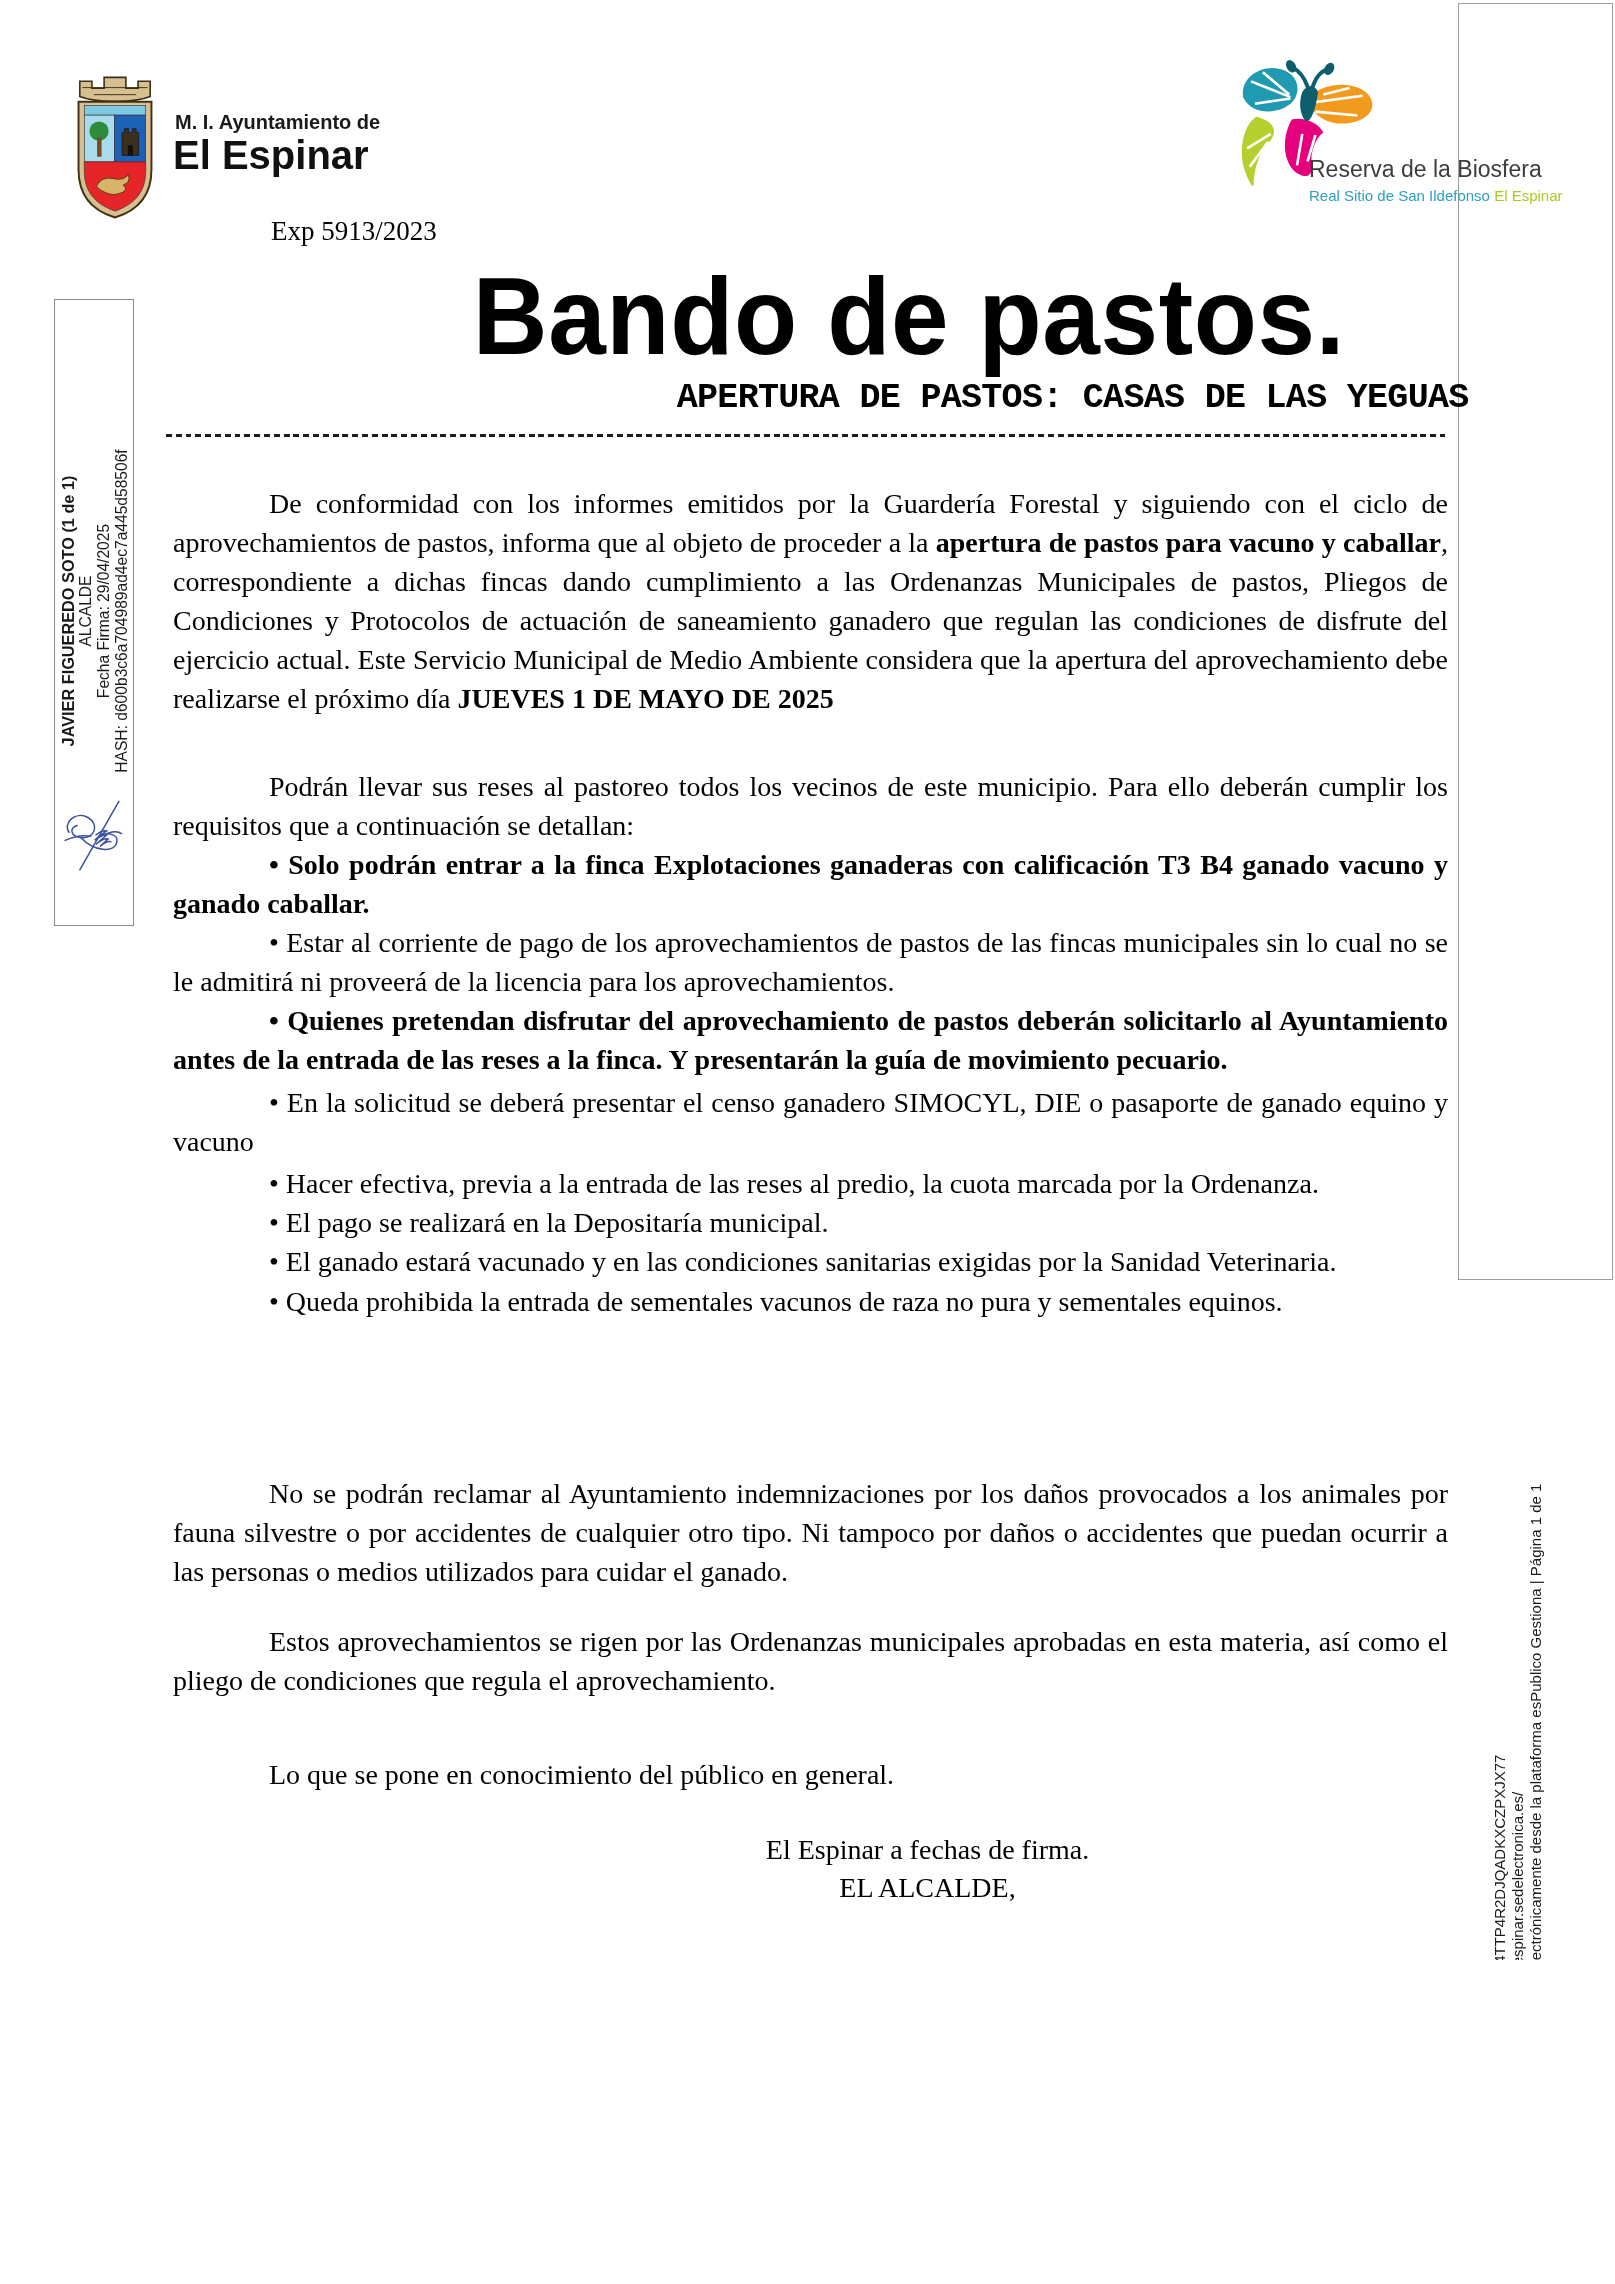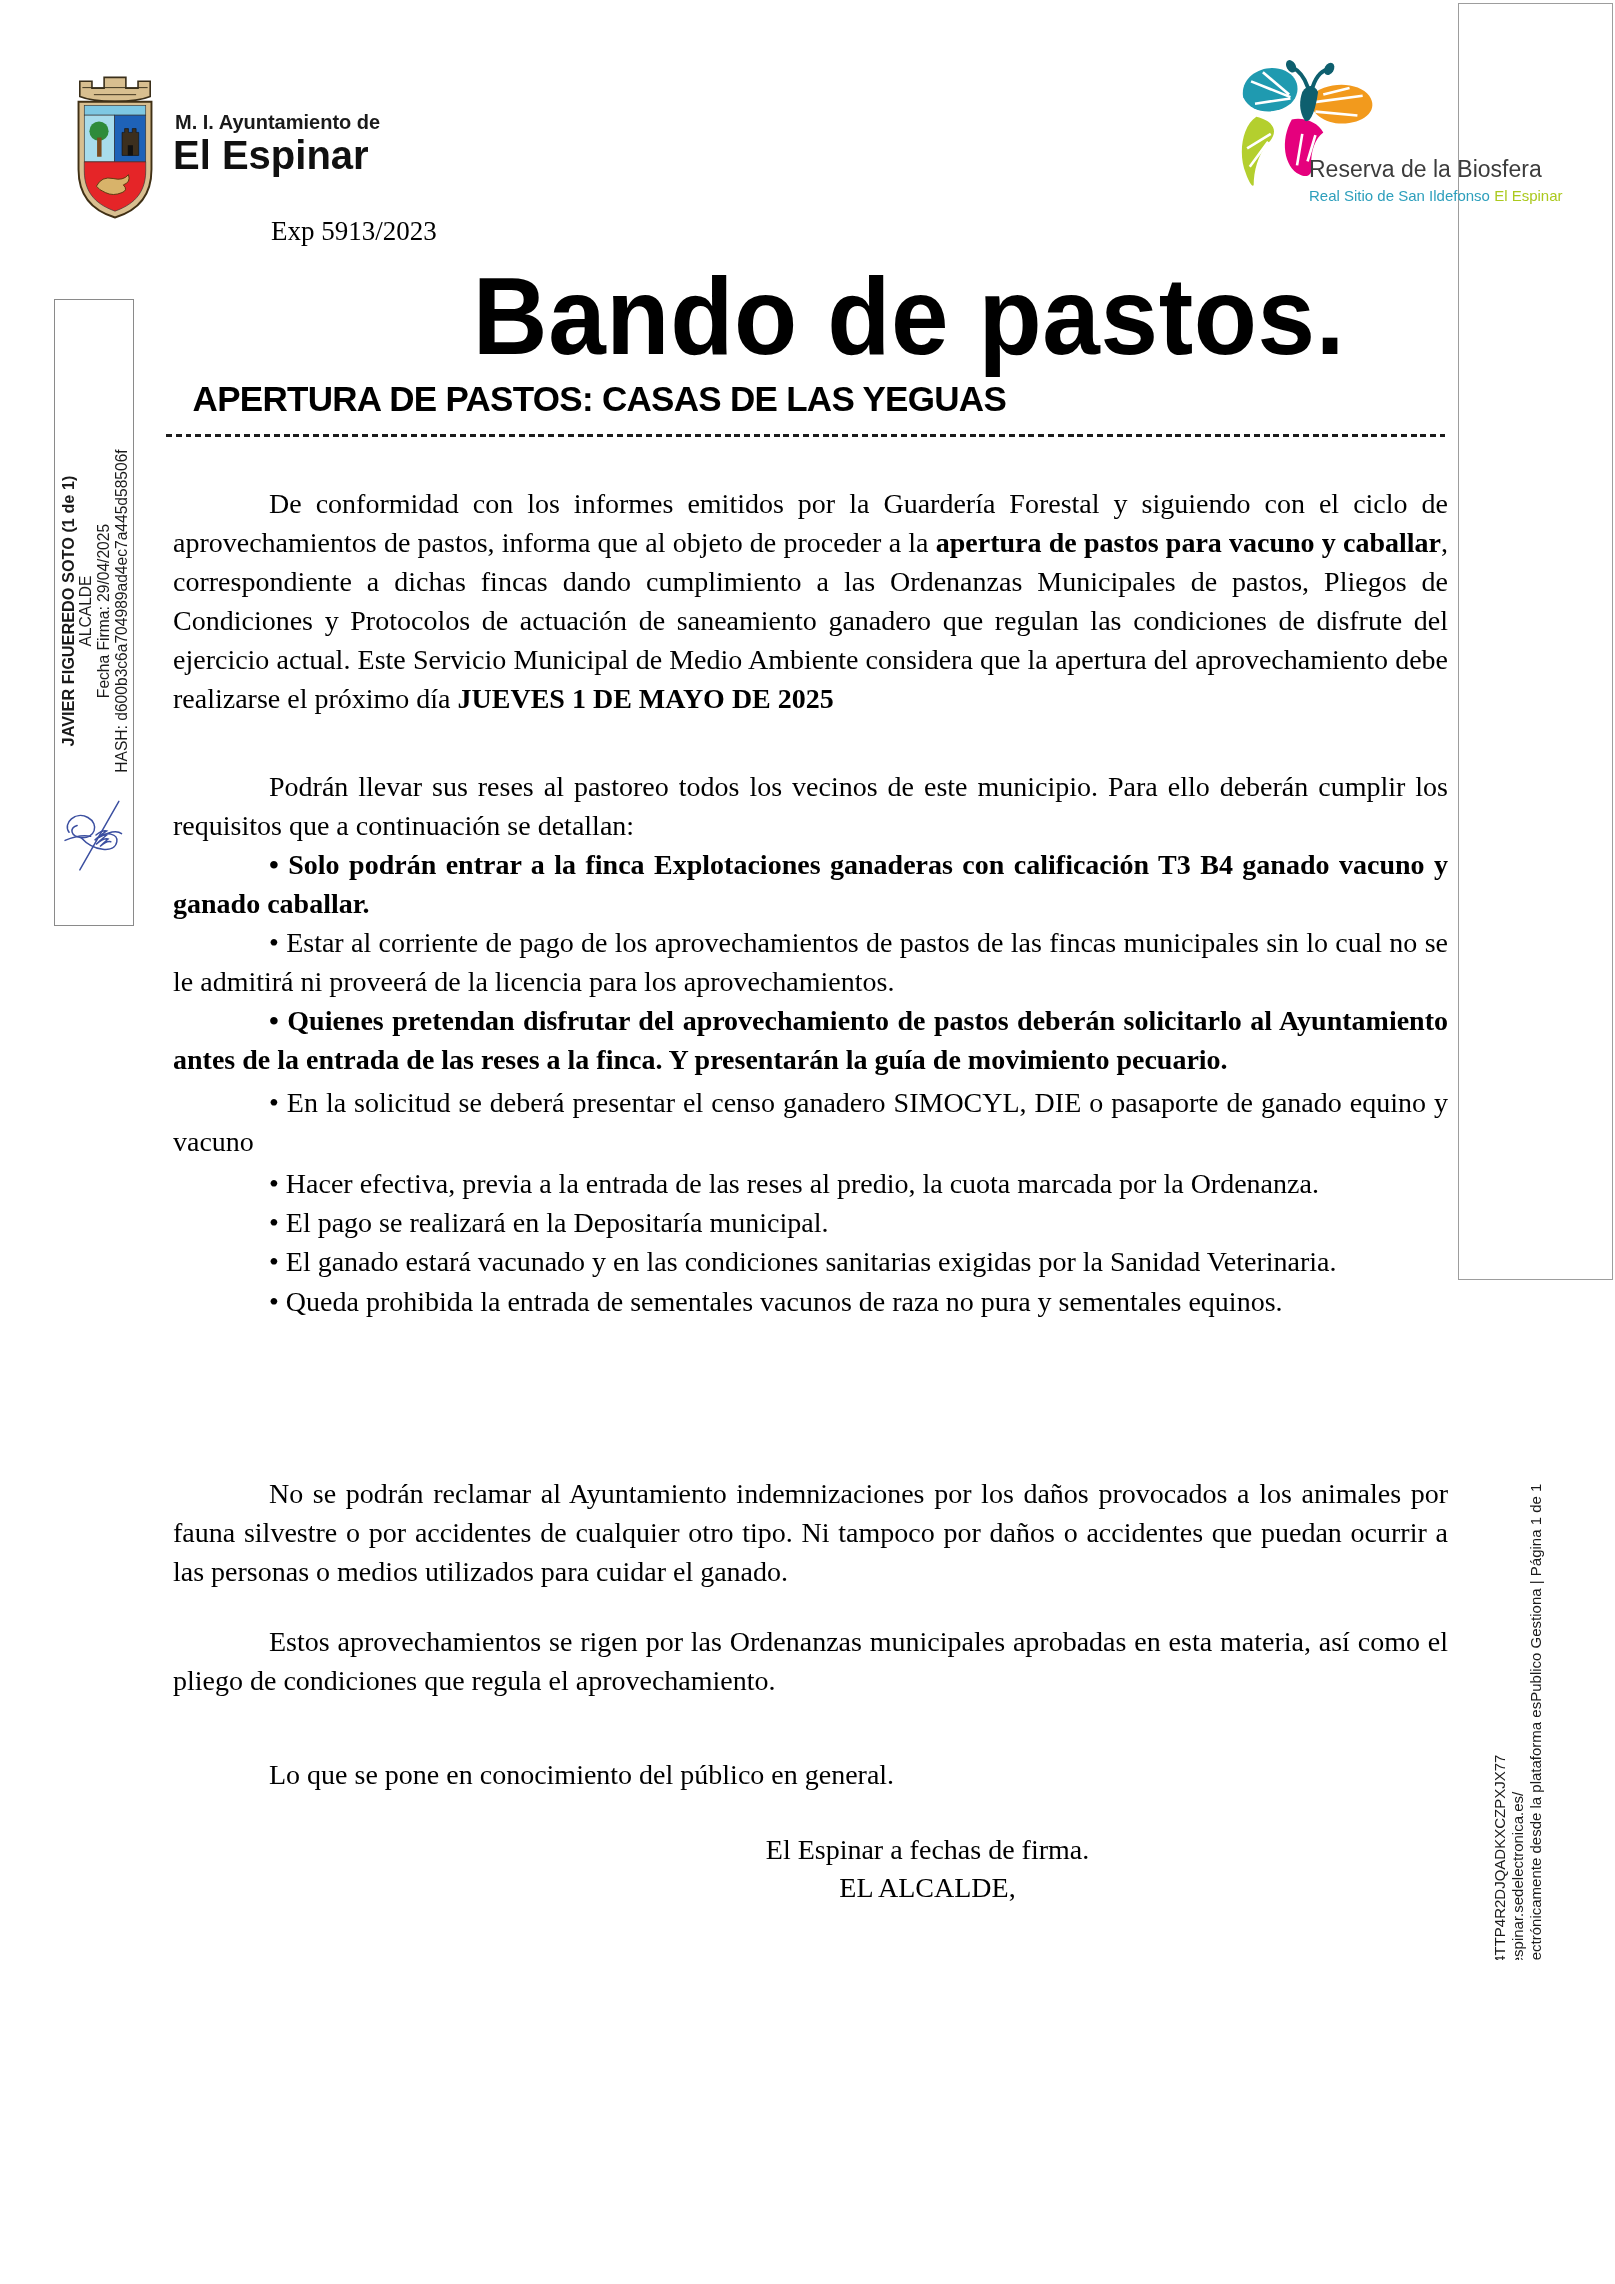--- a/index.html
+++ b/index.html
@@ -31,22 +31,22 @@
     transform:rotate(-90deg); transform-origin:0 0;
     font-family:"Liberation Sans",sans-serif; font-size:15.6px; line-height:18px;
     color:#1a1a1a; text-align:center; white-space:nowrap; }
   .stamp-rot .l1 { font-weight:bold; font-size:16.3px; }
   .signature-svg { position:absolute; left:61px; top:797px; width:74px; height:78px; }
   
   .doc-title { position:absolute; left:173px; top:257px; width:1276px; text-align:center;
     padding-left:98px; font-family:"Liberation Sans",sans-serif; font-weight:bold;
     font-size:110px; line-height:117px; letter-spacing:0.7px; white-space:nowrap; }
   .doc-title span { display:inline-block; transform:scaleX(0.94); }
-  .doc-subtitle { position:absolute; left:173px; top:379px; width:1276px; text-align:left;
-    padding-left:19.6px; font-family:Liberation Sans, sans-serif; font-weight:bold;
+  .doc-subtitle { position:absolute; left:173px; top:379px; width:1276px; text-align:right;
+    padding-left:19.6px; font-family:Liberation Mono, monospace; font-weight:bold;
     font-size:35px; line-height:39px; letter-spacing:-0.7px; white-space:nowrap; }
   .dashes { position:absolute; left:166px; top:434px; width:1279px; height:3.3px;
     background:repeating-linear-gradient(90deg,#1c1c1c 0 5.9px,transparent 5.9px 9.8px); }
   
   .para { position:absolute; left:173px; width:1275px; margin:0;
     font-size:28px; line-height:39px; text-align:justify; }
   .indent { text-indent:96px; }
   .bold { font-weight:bold; }
   .centered { text-align:center; text-indent:0; padding-left:117px; }
   .footer-note { position:absolute; left:289px; top:2175px; font-family:"Liberation Sans",sans-serif;

